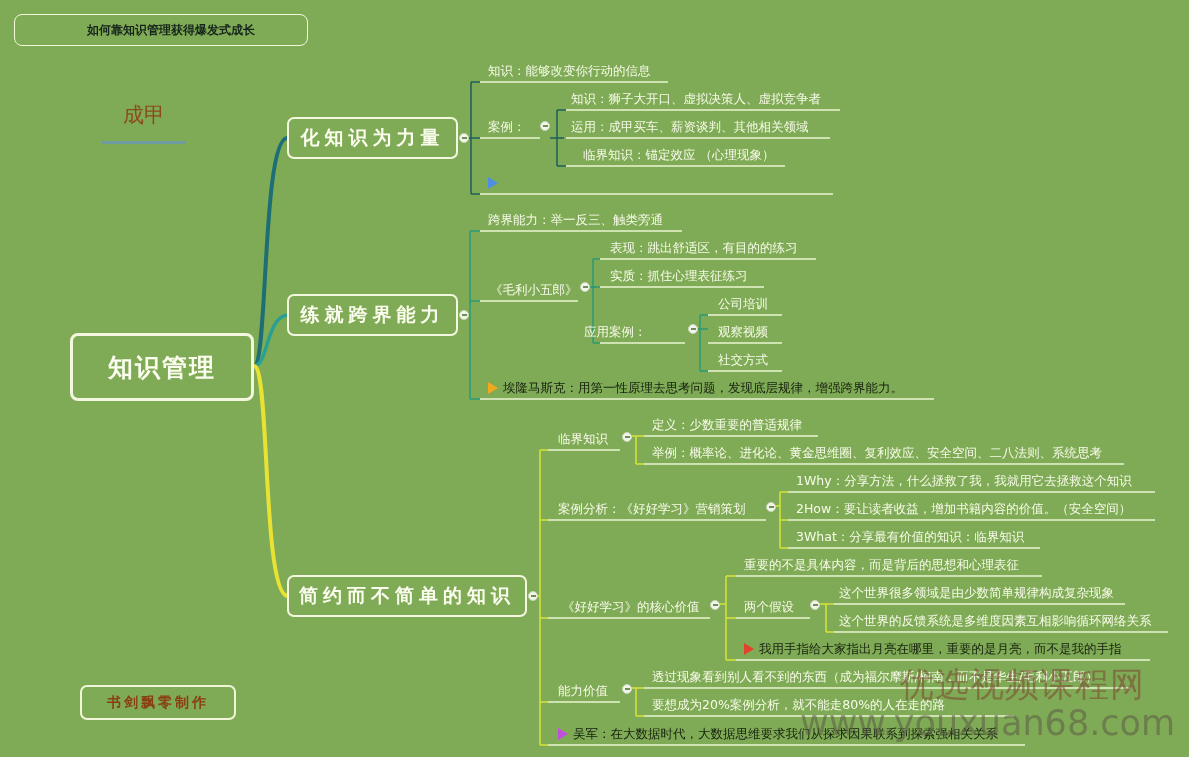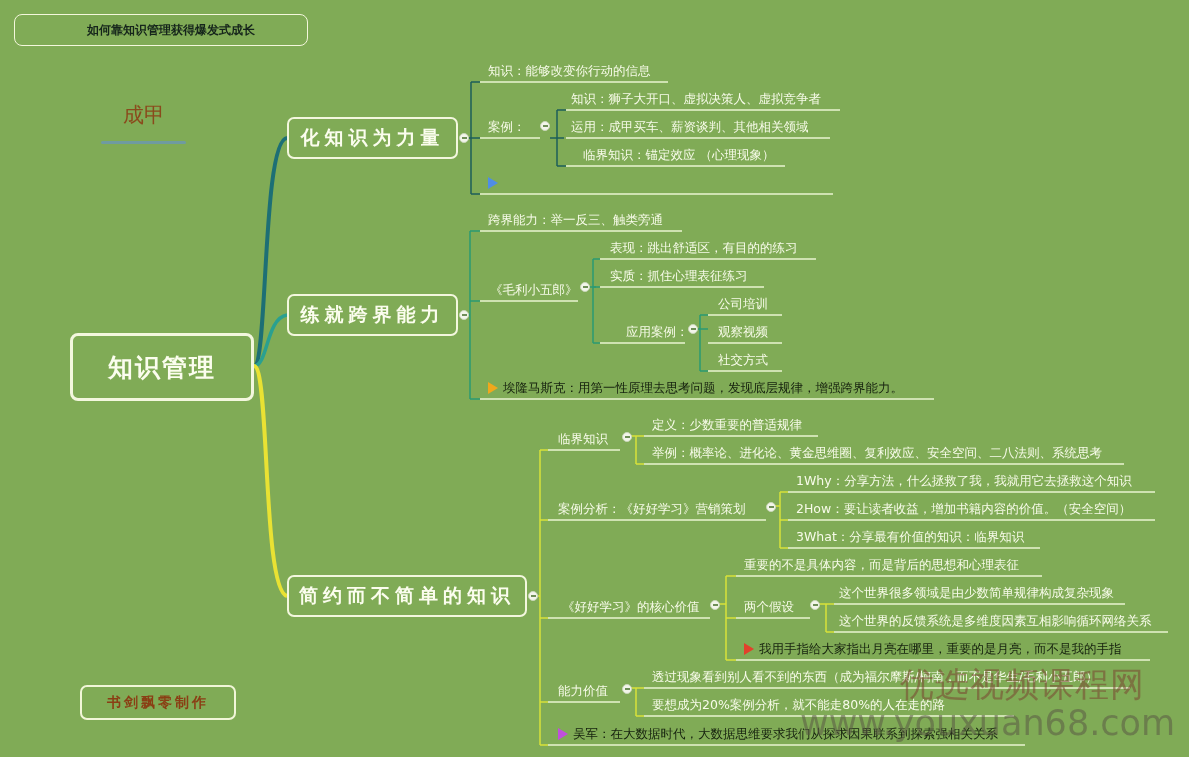--- a/index.html
+++ b/index.html
@@ -200,21 +200,21 @@
 <div class="abs leaf" style="left:552px;top:147px;margin-left:31px;">临界知识：锚定效应 （心理现象）</div>
 <div class="abs leaf dark" style="left:488px;top:175px;">
   <span class="flag" style="border-left:10px solid #4f8de6;"></span>
 </div>
 
 <div class="abs leaf" style="left:488px;top:212px;">跨界能力：举一反三、触类旁通</div>
 <div class="abs leaf" style="left:490px;top:282px;">《毛利小五郎》</div>
 <div class="abs collapse" style="left:580px;top:282px;"></div>
 <div class="abs leaf" style="left:610px;top:240px;">表现：跳出舒适区，有目的的练习</div>
 <div class="abs leaf" style="left:610px;top:268px;">实质：抓住心理表征练习</div>
-<div class="abs leaf" style="left:626px;top:324px;">应用案例：</div>
+<div class="abs leaf" style="left:584px;top:324px;">应用案例：</div>
 <div class="abs collapse" style="left:688px;top:324px;"></div>
 <div class="abs leaf" style="left:718px;top:296px;">公司培训</div>
 <div class="abs leaf" style="left:718px;top:324px;">观察视频</div>
 <div class="abs leaf" style="left:718px;top:352px;">社交方式</div>
 <div class="abs leaf dark" style="left:488px;top:380px;">
   <span class="flag" style="border-left:10px solid #f0a81c;"></span><span>埃隆马斯克：用第一性原理去思考问题，发现底层规律，增强跨界能力。</span>
 </div>
 
 <div class="abs leaf" style="left:558px;top:431px;">临界知识</div>
 <div class="abs collapse" style="left:622px;top:432px;"></div>

